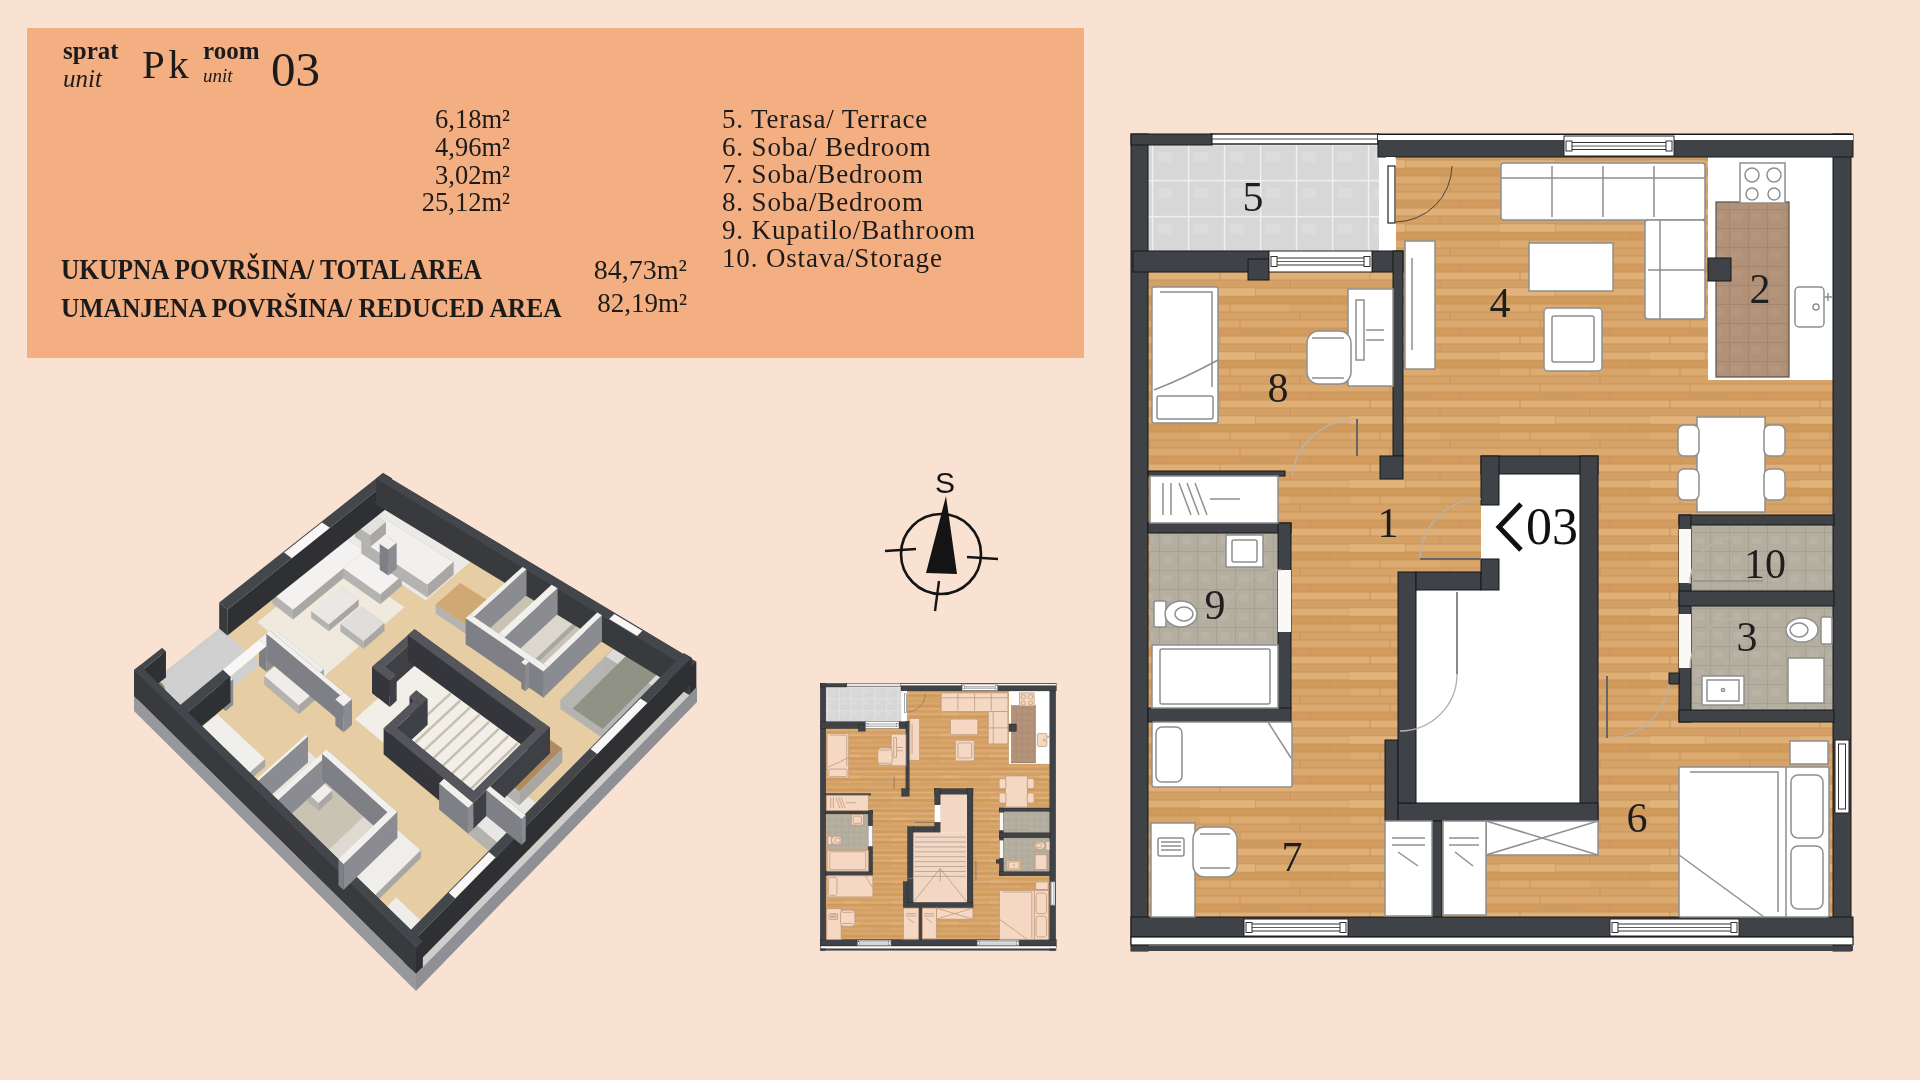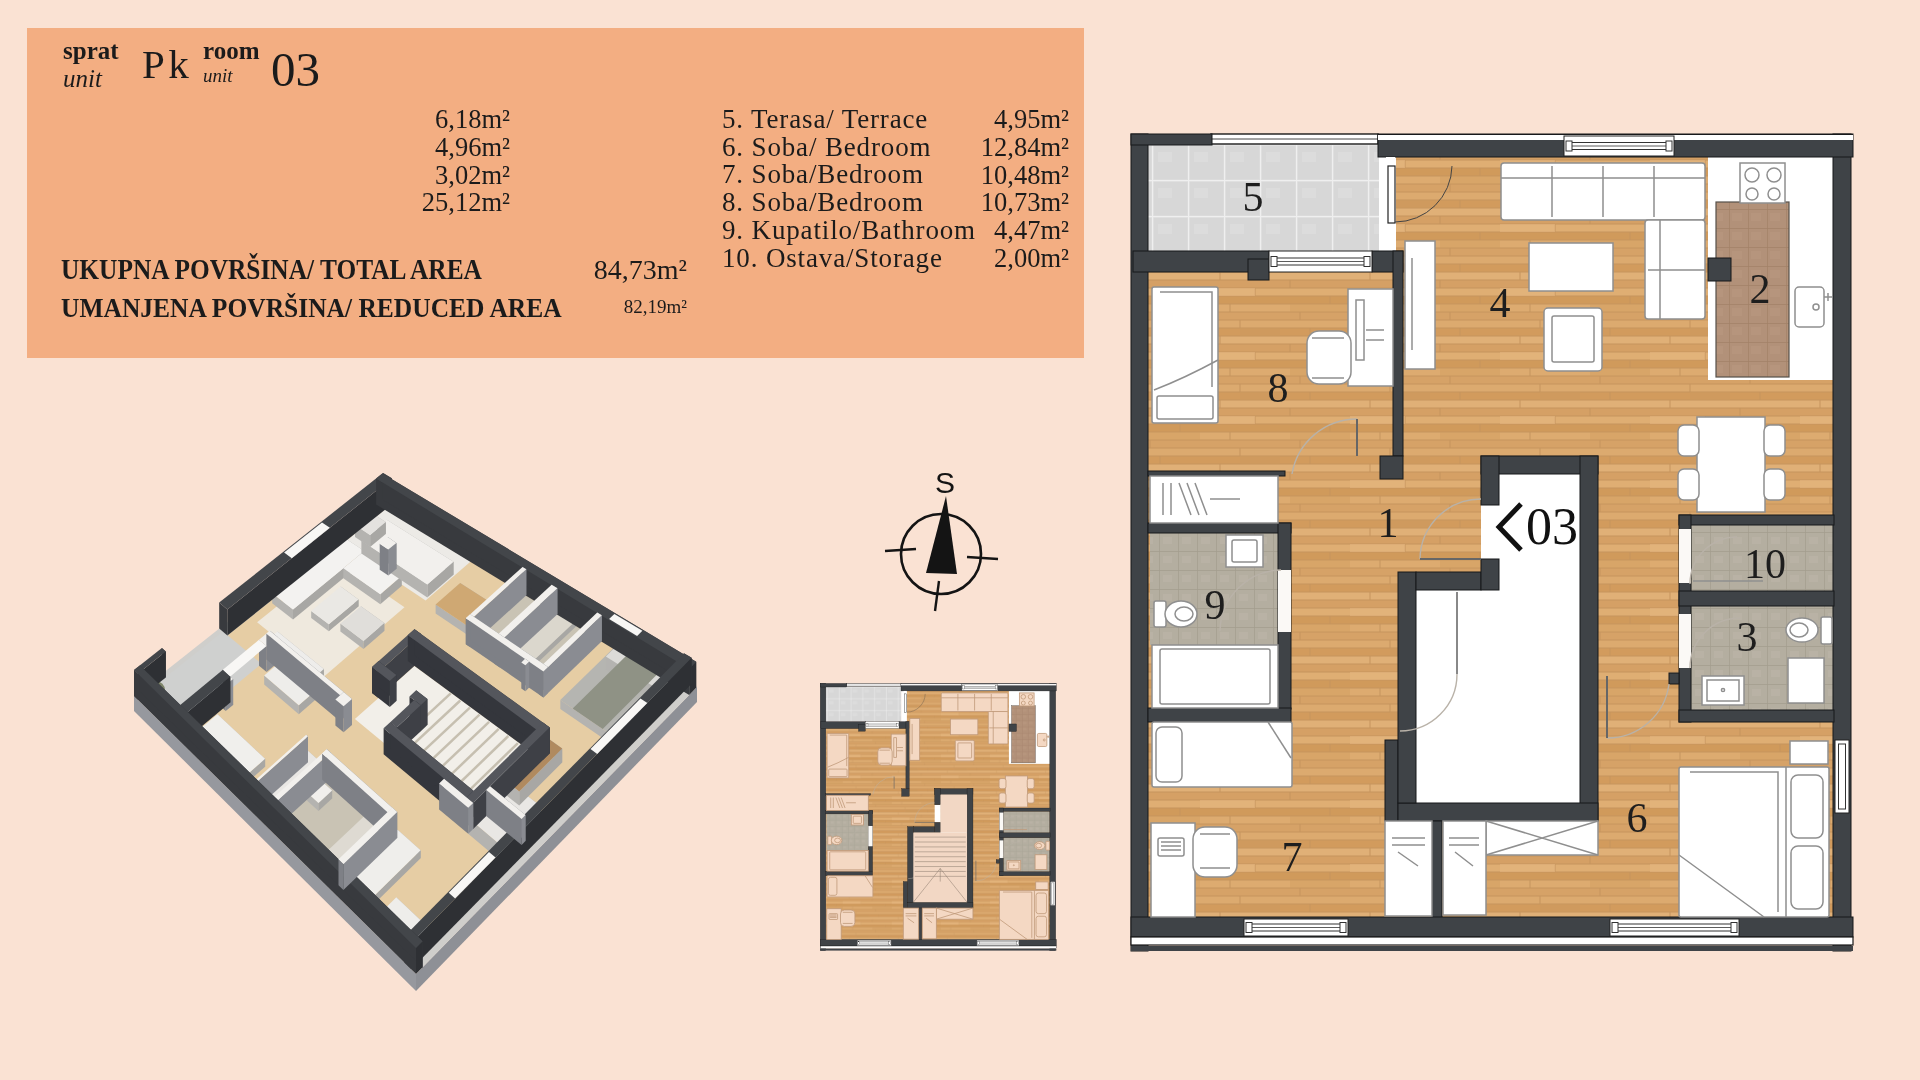--- a/index.html
+++ b/index.html
@@ -14,26 +14,25 @@
   <div class="abs b" style="left:36px;top:8.7px;font-size:25px">sprat</div>
   <div class="abs it" style="left:36px;top:37.2px;font-size:25px">unit</div>
   <div class="abs" style="left:115px;top:11.9px;font-size:41px;letter-spacing:3.5px">Pk</div>
   <div class="abs b" style="left:176px;top:8.7px;font-size:25px">room</div>
   <div class="abs it" style="left:176px;top:37.2px;font-size:19px">unit</div>
   <div class="abs" style="left:244px;top:13px;font-size:49px">03</div>
 
   <div class="abs num" style="left:329px;top:78.2px;width:154px;font-size:26.5px;line-height:27.7px">6,18m²<br>4,96m²<br>3,02m²<br>25,12m²</div>
 
   <div class="abs" style="left:695px;top:78px;font-size:27px;line-height:27.7px;letter-spacing:0.85px">5. Terasa/ Terrace<br>6. Soba/ Bedroom<br>7. Soba/Bedroom<br>8. Soba/Bedroom<br>9. Kupatilo/Bathroom<br>10. Ostava/Storage</div>
-  <div class="abs num" style="left:890px;top:78.2px;width:152px;font-size:26.5px;line-height:27.7px">4,95m²<br>12,84m²<br>10,48m²<br>10,73m²<br>4,47m²<br>2,00m²</div>
 
   <div class="abs b" style="left:34px;top:224.7px;font-size:29px;transform:scaleX(0.875);transform-origin:0 0">UKUPNA POVRŠINA/ TOTAL AREA</div>
   <div class="abs num" style="left:500px;top:226.4px;width:160px;font-size:28px">84,73m²</div>
   <div class="abs b" style="left:34px;top:263.5px;font-size:27.5px;transform:scaleX(0.927);transform-origin:0 0">UMANJENA POVRŠINA/ REDUCED AREA</div>
-  <div class="abs num" style="left:500px;top:268px;width:160px;font-size:19px">82,19m²</div>
+  <div class="abs num" style="left:500px;top:260px;width:160px;font-size:27px">82,19m²</div>
 </div>
 <svg style="position:absolute;left:0;top:0" width="1920" height="1080" viewBox="0 0 1920 1080">
     <defs>
 <pattern id="wd" width="150" height="64" patternUnits="userSpaceOnUse">
  <rect width="150" height="64" fill="#d9a569"></rect>
  <rect y="0" width="150" height="8" fill="#dcaa6f"></rect>
  <rect y="8" width="150" height="8" fill="#d29b5d"></rect>
  <rect y="16" width="150" height="8" fill="#e0b077"></rect>
  <rect y="24" width="150" height="8" fill="#d5a065"></rect>
  <rect y="32" width="150" height="8" fill="#dfae73"></rect>

